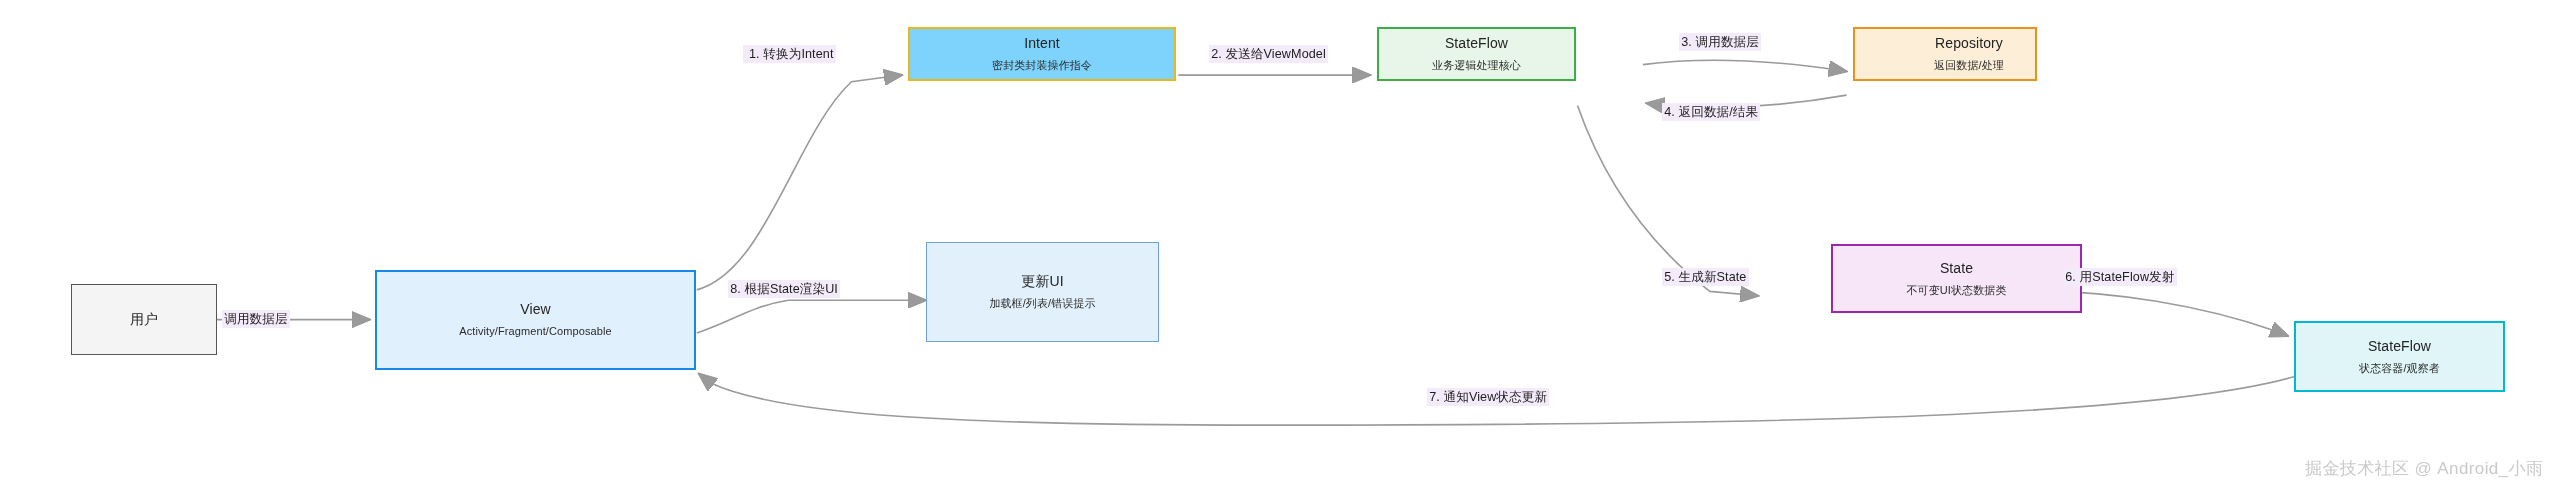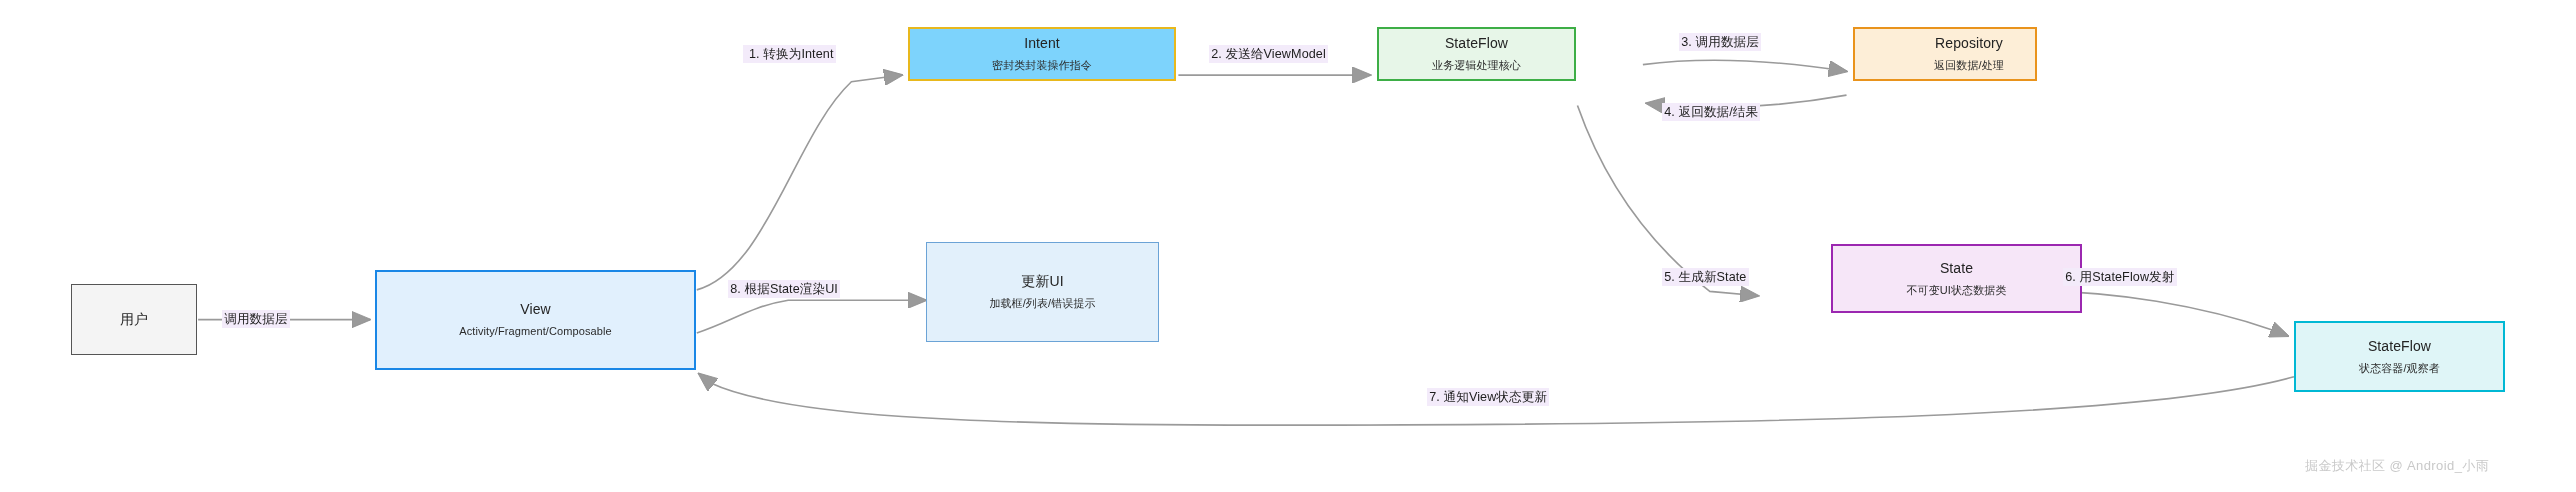--- a/index.html
+++ b/index.html
@@ -63,21 +63,21 @@
     font-size: 12.6px;
     color: #1d1d1d;
     background: #f3ebfa;
     padding: 1.5px 2.2px;
     white-space: nowrap;
     letter-spacing: 0.1px;
     line-height: 1.2;
   }
   .watermark {
     position: absolute;
-    font-size: 13px;
+    font-size: 17px;
     color: #c9c9c9;
     white-space: nowrap;
     letter-spacing: 0.4px;
   }
 </style>
 </head>
 <body>
 
 <div id="canvas">
 
@@ -102,21 +102,21 @@
       <path d="M2122,142 C2160,250 2220,330 2300,392 L2365,398" marker-end="url(#arrow)"></path>
 
       <path d="M2748,392 C2840,392 2960,410 3060,445 L3078,452" marker-end="url(#arrow)"></path>
 
       <path d="M3086,507 C2900,560 2400,572 1700,572 C1300,572 1050,560 955,515 L940,503" marker-end="url(#arrow)"></path>
 
       <path d="M937,448 C985,432 1010,412 1060,404 L1245,404" marker-end="url(#arrow)"></path>
     </g>
   </svg>
 
-  <div class="node n-user single" style="left:71px; top:284px; width:126px; height:71px;">
+  <div class="node n-user single" style="left:71px; top:284px; width:146px; height:71px;">
     <div class="title">用户</div>
   </div>
 
   <div class="node n-view" style="left:375px; top:270px; width:321px; height:100px;">
     <div class="title">View</div>
     <div class="sub">Activity/Fragment/Composable</div>
   </div>
 
   <div class="node n-intent" style="left:908px; top:27px; width:268px; height:54px;">
     <div class="title">Intent</div>

